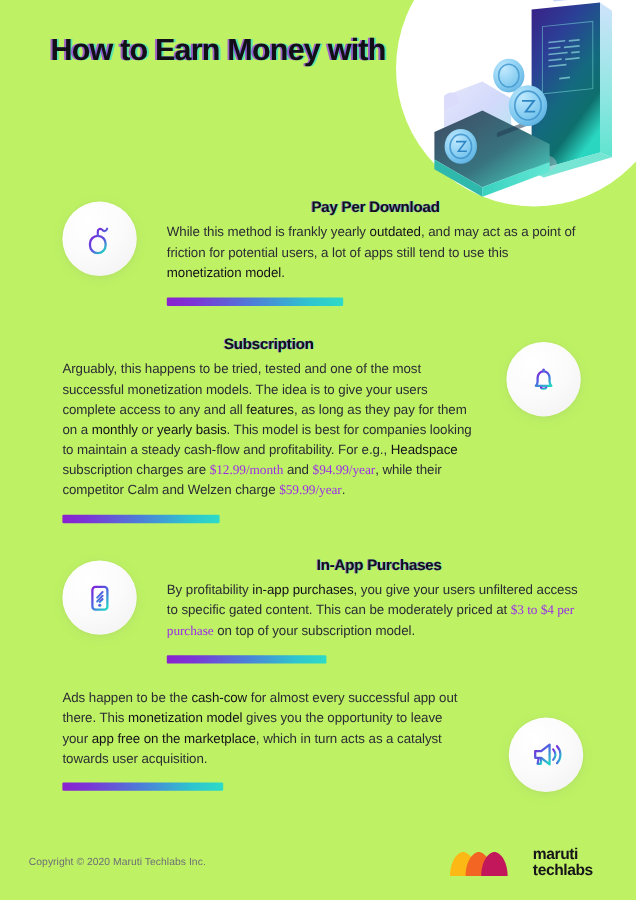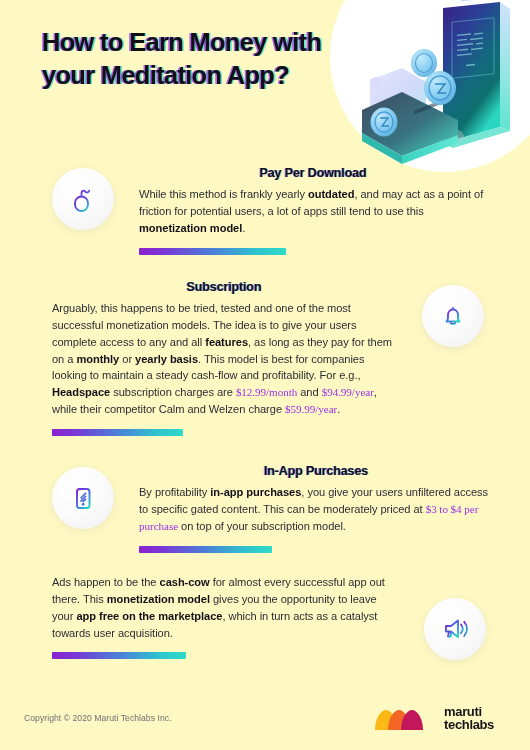--- a/index.html
+++ b/index.html
@@ -13,21 +13,21 @@
   body {
     font-family: "Liberation Sans", sans-serif;
     background: #f4f4f4;
     position: relative;
   }
 
   .page {
     position: relative;
     width: 530px;
     height: 750px;
-    background: #fef9c3;
+    background: #bef264;
     overflow: hidden;
   }
 
   
   .hero {
     position: relative;
     height: 160px;
   }
 
   .hero-blob {
@@ -98,21 +98,21 @@
        0.85px 0 0 rgba(45, 225, 205, .62);
     text-align: center;
   }
 
   .sec-text {
     font-size: 11.1px;
     line-height: 1.52;
     color: #2c2c33;
     letter-spacing: -0.05px;
   }
-  .sec-text b { font-weight: 700; color: #141018; margin-top: 29px; }
+  .sec-text b { font-weight: 400; color: #141018; margin-top: 29px; }
   .sec-text .price { color: #9c2fe6; font-weight: 400; font-family: Liberation Serif, serif; }
 
   .bar {
     height: 7px;
     border-radius: 1px;
     margin-top: 11px;
     background: linear-gradient(90deg, #8a21cf 0%, #7b35d6 16%, #4e7bd8 48%, #2fc3cf 80%, #2ddbc6 100%);
   }
 
   
@@ -241,21 +241,20 @@
           <path d="M95,84 L105,84 L98,93 L106,93" fill="none" stroke="#2e86c4" stroke-width="1.5"></path>
           <ellipse cx="44" cy="122" rx="13.5" ry="14.5" fill="url(#gCoin)"></ellipse>
           <ellipse cx="44" cy="122" rx="9" ry="10" fill="none" stroke="#3d93cc" stroke-width="1.3" opacity="0.85"></ellipse>
           <path d="M40,118 L48,118 L42,126 L49,126" fill="none" stroke="#2e86c4" stroke-width="1.3"></path>
         </g>
       </svg>
     </div>
 
     <div class="hero-title">
       <span class="ln">How to Earn Money with</span>
-      <span class="ln">your Meditation App?</span>
     </div>
   </div>
 
   <div class="section" style="top:164px">
     <div class="sec-icon" style="left:52px; top:4px">
       <svg width="28" height="28" viewBox="0 0 28 28">
         <defs>
           <linearGradient id="ic1" x1="0" y1="0" x2="0.85" y2="1">
             <stop offset="0%" stop-color="#7b26d9"></stop>
             <stop offset="55%" stop-color="#5b54dd"></stop>

